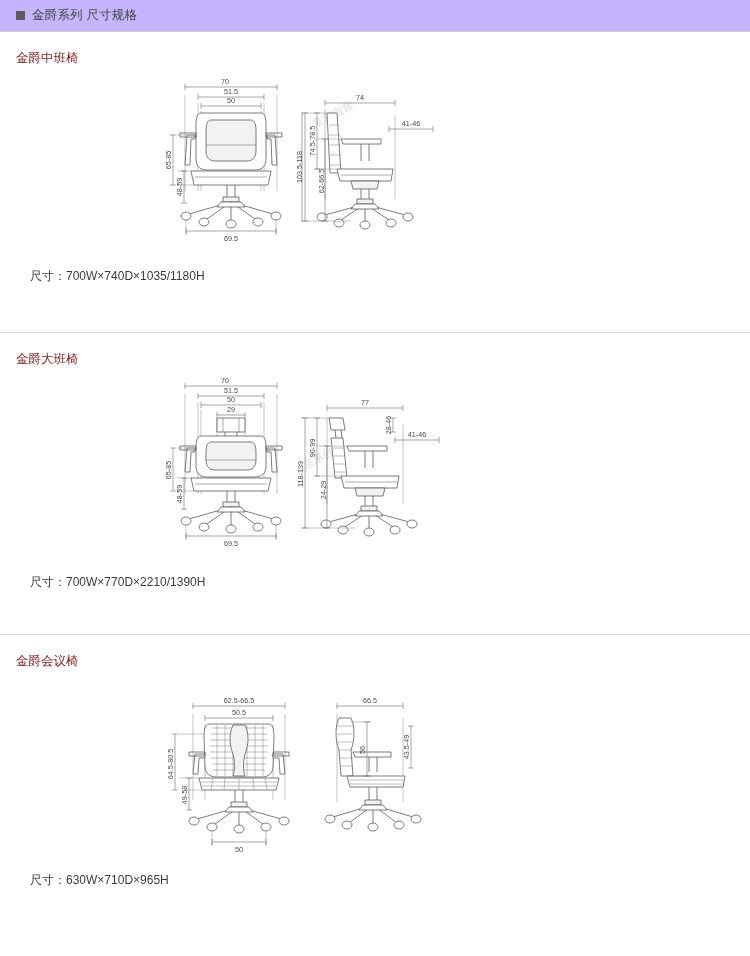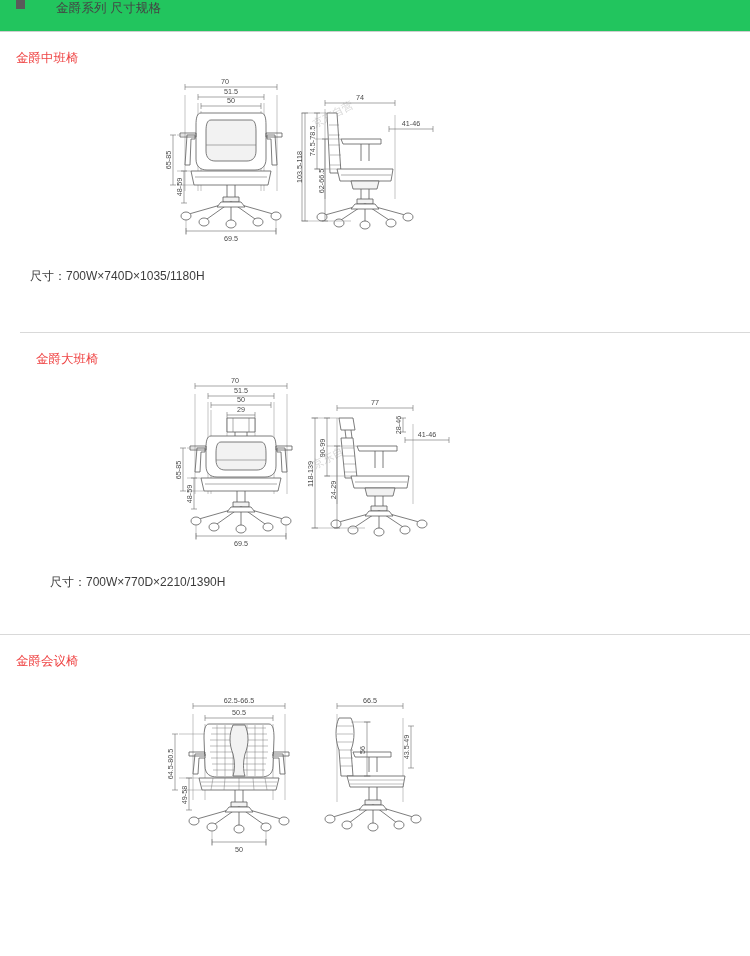--- a/index.html
+++ b/index.html
@@ -11,23 +11,23 @@
     color: #333;
     overflow: hidden;
   }
   .page { width: 750px; height: 956px; position: relative; }
 
   
   .doc-header {
     height: 32px;
     border-bottom: 1px solid #cfcfcf;
     display: flex;
+    align-items: center;
     padding-left: 16px;
-    background: #22c55e;
-    gap: 24px;
+    background: #c4b5fd;
   }
   .header-bullet {
     width: 9px; height: 9px;
     background: #5a5a5a;
     margin-right: 7px;
     flex: 0 0 auto;
   }
   .doc-title {
     font-size: 12.5px;
     color: #444;
@@ -35,21 +35,21 @@
   }
 
   
   .section {
     position: relative;
     padding: 0 16px;
   }
   .section + .section { border-top: 1px solid #d9d9d9; }
   .section-title {
     font-size: 12.5px;
-    color: #ef4444;
+    color: #7f1d1d;
     padding-top: 18px;
   }
   .fig-wrap {
     position: relative;
     width: 100%;
     display: flex;
     justify-content: center;
     padding-top: 6px;
   }
   .caption {
@@ -189,21 +189,21 @@
           <text class="dimtxt" x="159" y="108" text-anchor="middle" transform="rotate(-90 159 108)">62-66.5</text>
         </g>
       </svg>
     </div>
 
     <div class="caption-row">
       <div class="caption caption-inner">尺寸：700W×740D×1035/1180H</div>
     </div>
   </div>
 
-  <div class="section" style="height:302px;margin-left:20px;">
+  <div class="section" style="height:302px;">
     <div class="section-title">金爵大班椅</div>
 
     <div class="fig-wrap">
       <svg width="420" height="200" viewBox="0 0 420 200">
 
         <text class="wm" x="140" y="95" transform="rotate(-28 140 95)">京东自营</text>
 
         <g>
           <path class="ext" d="M20 20 L20 120 M112 20 L112 120 M33 28 L33 120 M99 28 L99 120 M36 36 L36 120 M52 44 L52 70 M80 44 L80 70"></path>
           <path class="dim" d="M20 12 L112 12 M20 9 L20 15 M112 9 L112 15"></path>
@@ -372,15 +372,18 @@
           <path class="ext" d="M186 30 L206 30 M182 84 L206 84"></path>
           <path class="dim" d="M202 30 L202 84 M199 30 L205 30 M199 84 L205 84"></path>
           <text class="dimtxt" x="200" y="58" text-anchor="middle" transform="rotate(-90 200 58)">56</text>
 
           <path class="dim" d="M246 34 L246 76 M243 34 L249 34 M243 76 L249 76"></path>
           <text class="dimtxt" x="244" y="55" text-anchor="middle" transform="rotate(-90 244 55)">43.5-49</text>
         </g>
       </svg>
     </div>
 
+    <div class="caption-row">
+      <div class="caption caption-inner">尺寸：630W×710D×965H</div>
+    </div>
   </div>
 
 </div>
 
 </body></html>

